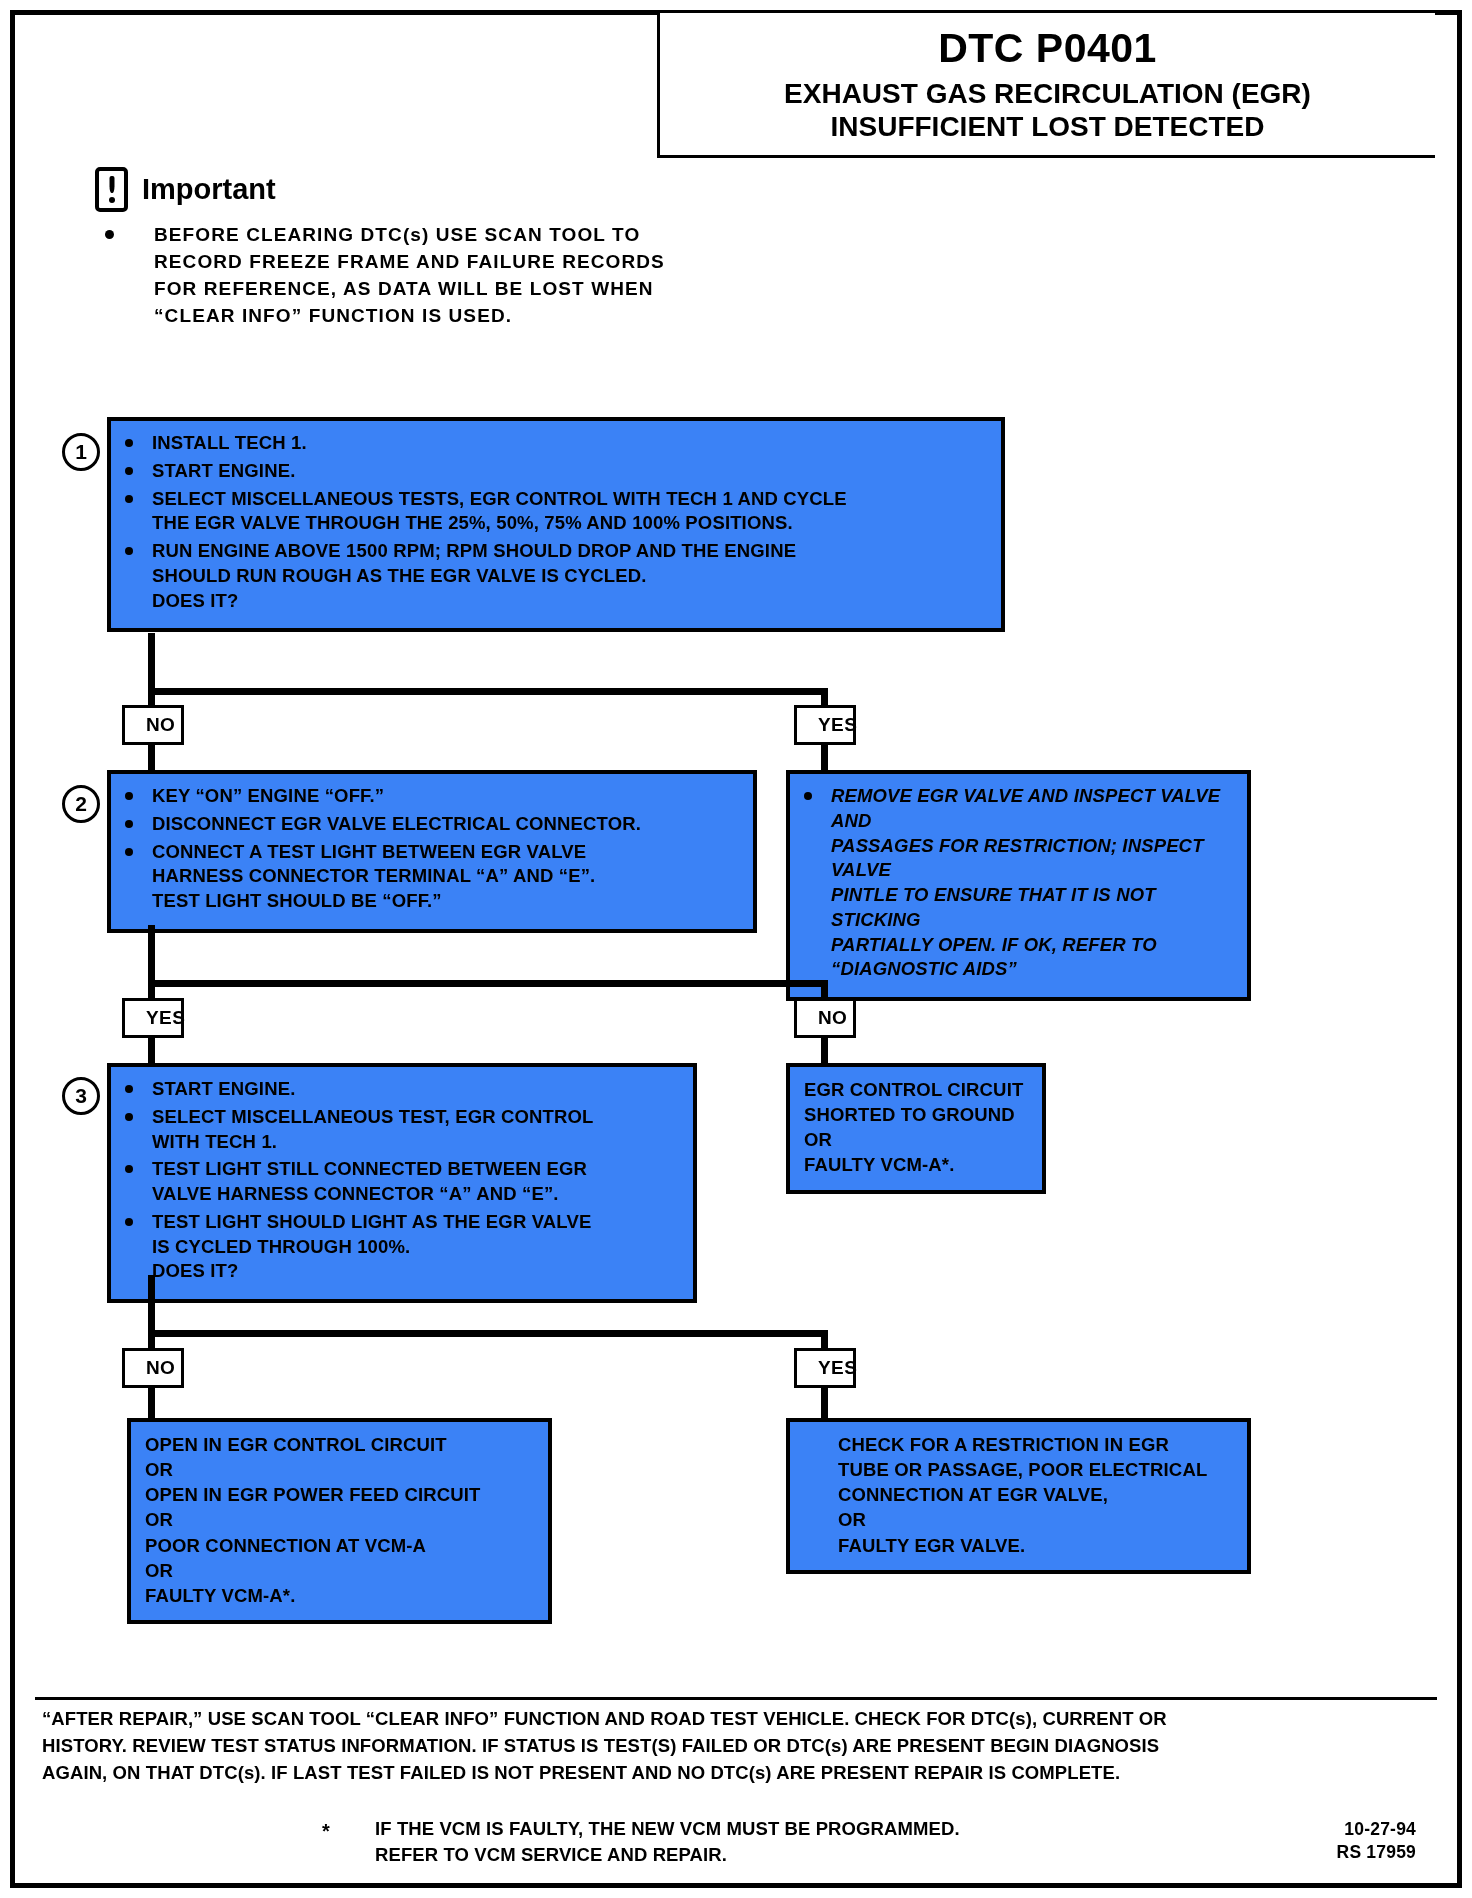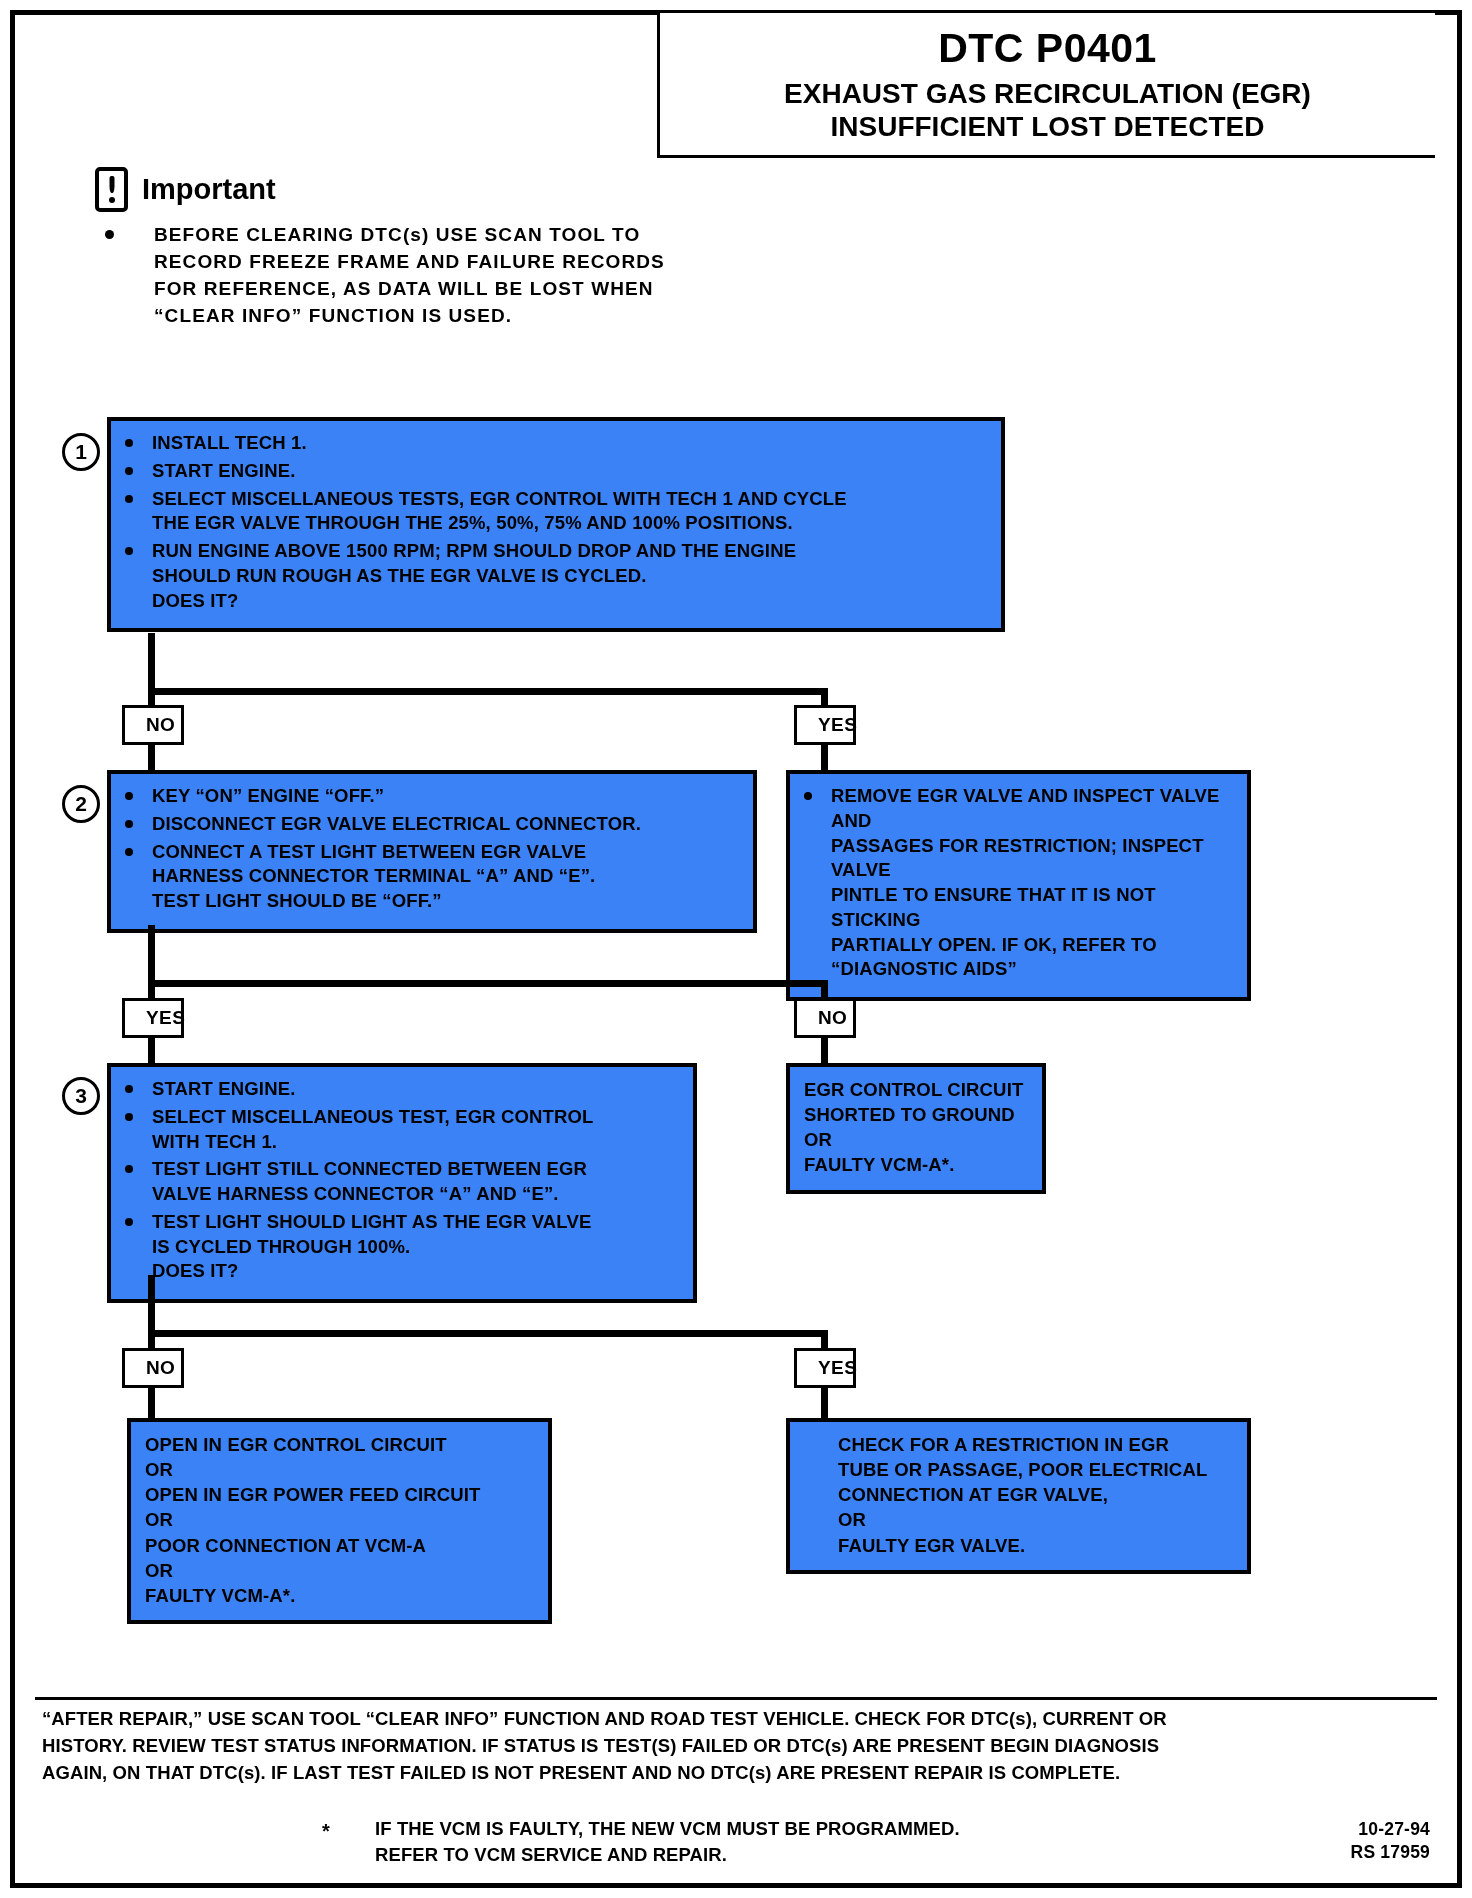--- a/index.html
+++ b/index.html
@@ -185,21 +185,21 @@
   #footnote {
     left: 375px; top: 1816px; width: 760px;
     font-size: 18.5px; font-weight: bold;
     line-height: 1.42; letter-spacing: 0.1px;
   }
   #footnote .star {
     position: absolute; left: -53px; top: 1px;
     font-size: 20px; font-weight: bold;
   }
   #stamp {
-    right: 42px; top: 1818px;
+    right: 56px; top: 1818px;
     text-align: right;
     font-size: 17.5px; font-weight: bold;
     line-height: 1.3;
     letter-spacing: 0.2px;
   }
 </style>
 </head>
 <body>
 
 <div id="page">
@@ -282,21 +282,21 @@
         </li>
       <li>
           <span class="dot"></span>
           <span class="txt">CONNECT A TEST LIGHT BETWEEN EGR VALVE
 HARNESS CONNECTOR TERMINAL “A” AND “E”.
 TEST LIGHT SHOULD BE “OFF.”</span>
         </li>
     </ul>
   </div>
 
-  <div class="abs flowbox" style="left:786px; top:770px; width:465px;">
+  <div class="abs flowbox" style="left:786px; top:770px; width:465px;font-style:italic;">
     <ul class="blist">
       <li>
           <span class="dot"></span>
           <span class="txt">REMOVE EGR VALVE AND INSPECT VALVE AND
 PASSAGES FOR RESTRICTION; INSPECT VALVE
 PINTLE TO ENSURE THAT IT IS NOT STICKING
 PARTIALLY OPEN.  IF OK, REFER TO
 “DIAGNOSTIC AIDS”</span>
         </li>
     </ul>

